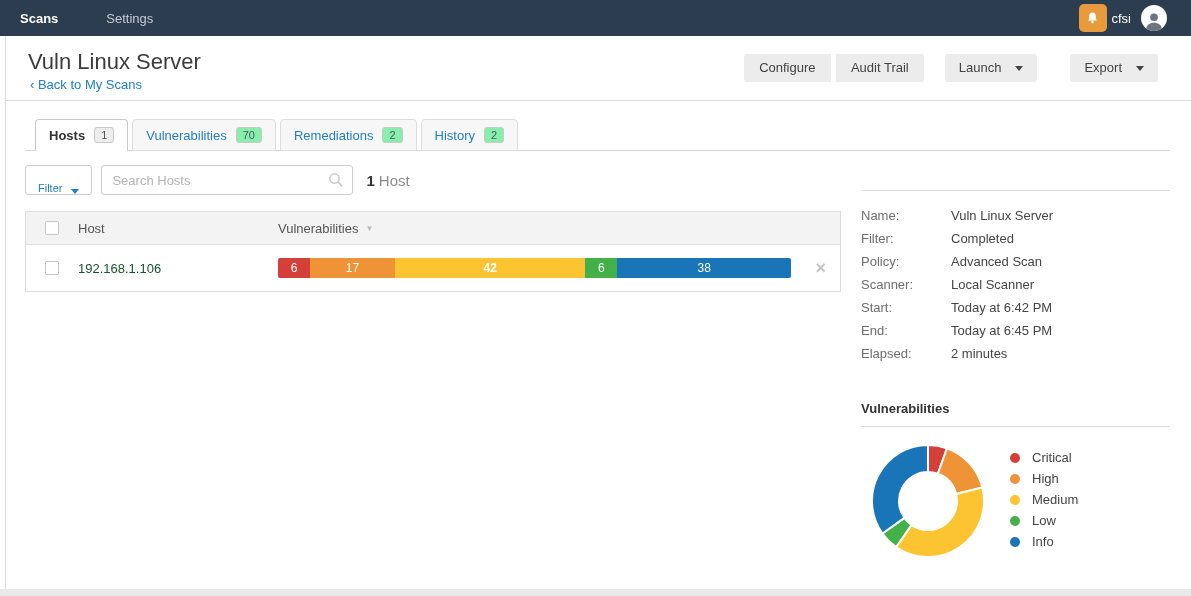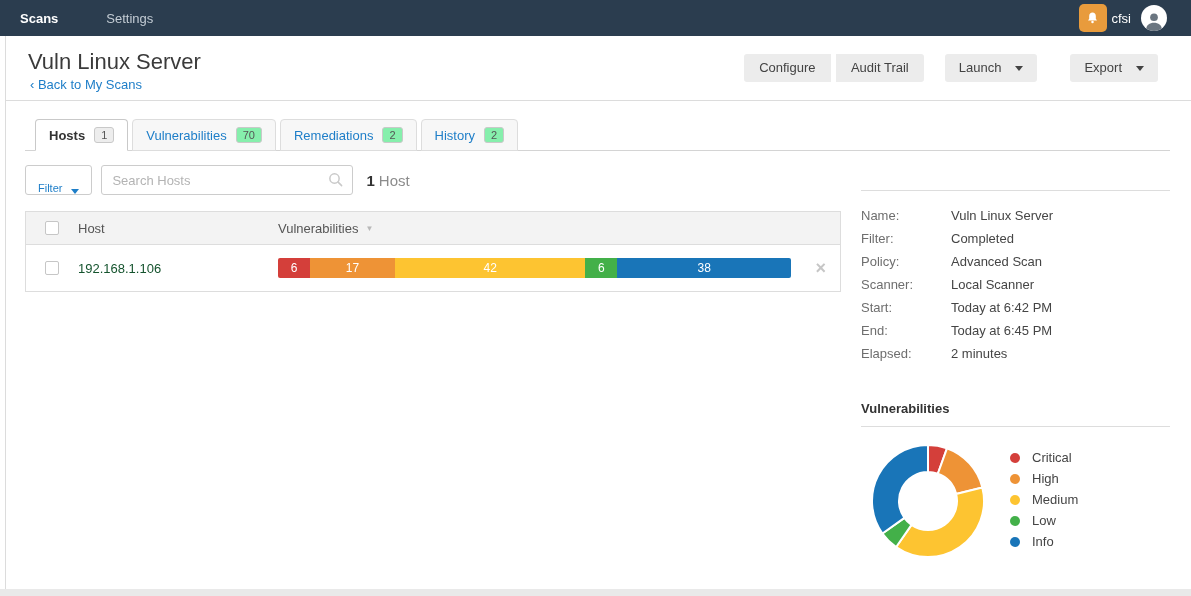--- a/index.html
+++ b/index.html
@@ -190,21 +190,21 @@
     </div>
     <div class="trow">
       <div class="col-cb">
         <span class="checkbox"></span>
       </div>
       <div class="col-host">192.168.1.106</div>
       <div class="col-vuln">
         <div class="sev-bar">
             <div class="sev-seg" style="flex-grow: 6; background-color: rgb(212, 63, 58);">6</div>
             <div class="sev-seg" style="flex-grow: 17; background-color: rgb(238, 147, 54);">17</div>
-            <div class="sev-seg" style="flex-grow: 42; background-color: rgb(253, 196, 49);">42</div>
+            <div class="sev-seg" style="flex-grow: 42; background-color: rgb(253, 196, 49); font-weight: bold;">42</div>
             <div class="sev-seg" style="flex-grow: 6; background-color: rgb(67, 176, 73);">6</div>
             <div class="sev-seg" style="flex-grow: 38; background-color: rgb(25, 117, 184);">38</div>
           </div>
         <span class="row-remove">×</span>
       </div>
     </div>
   </div>
 
   <div class="sidebar">
     <hr>

